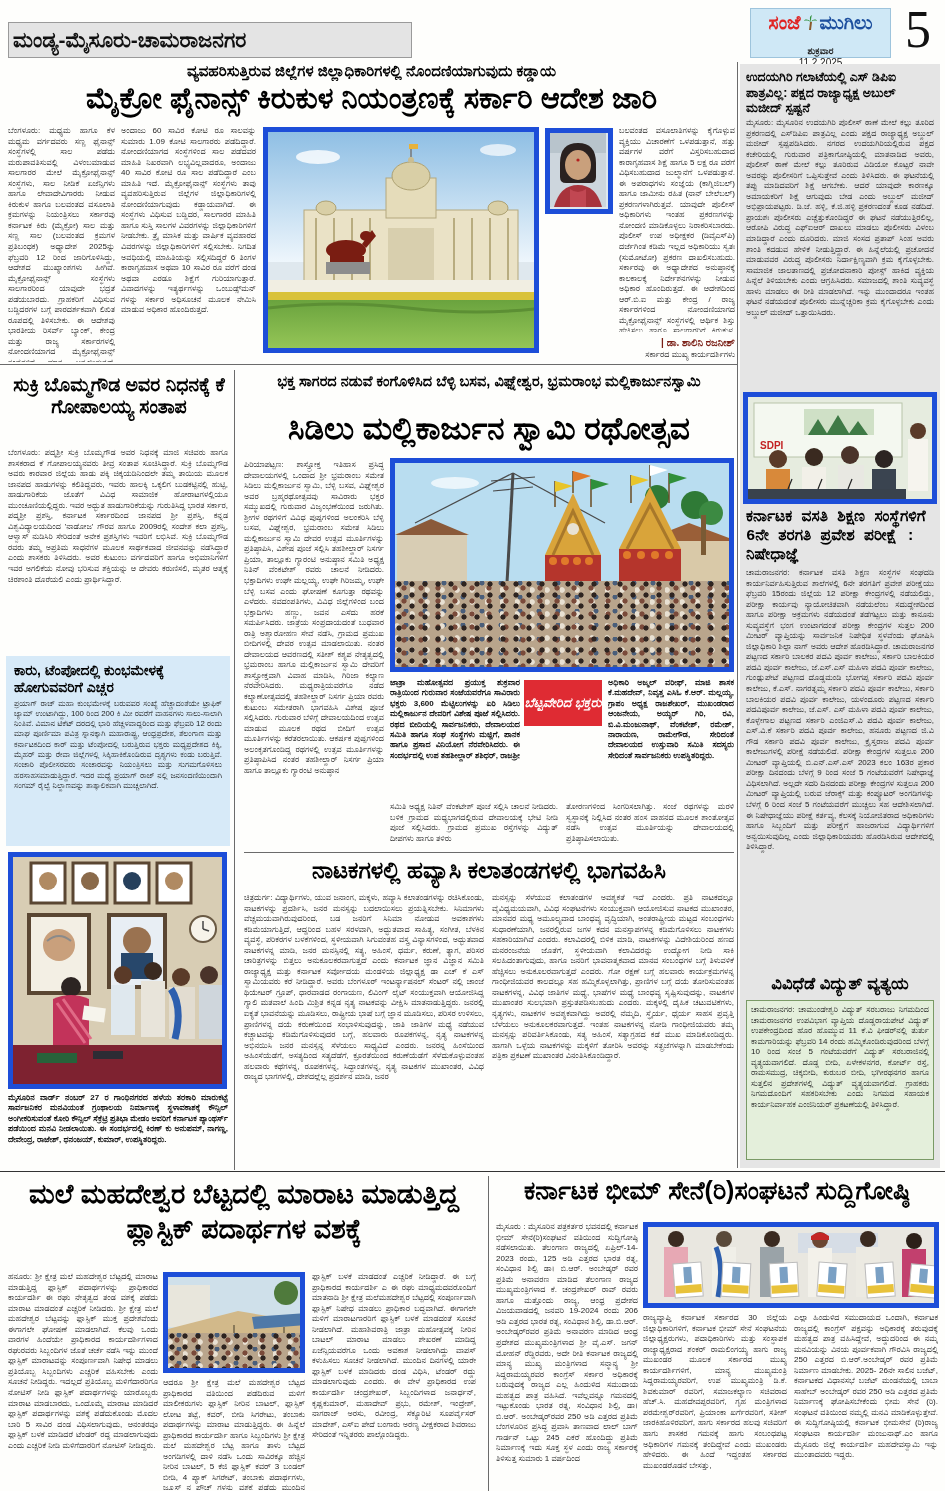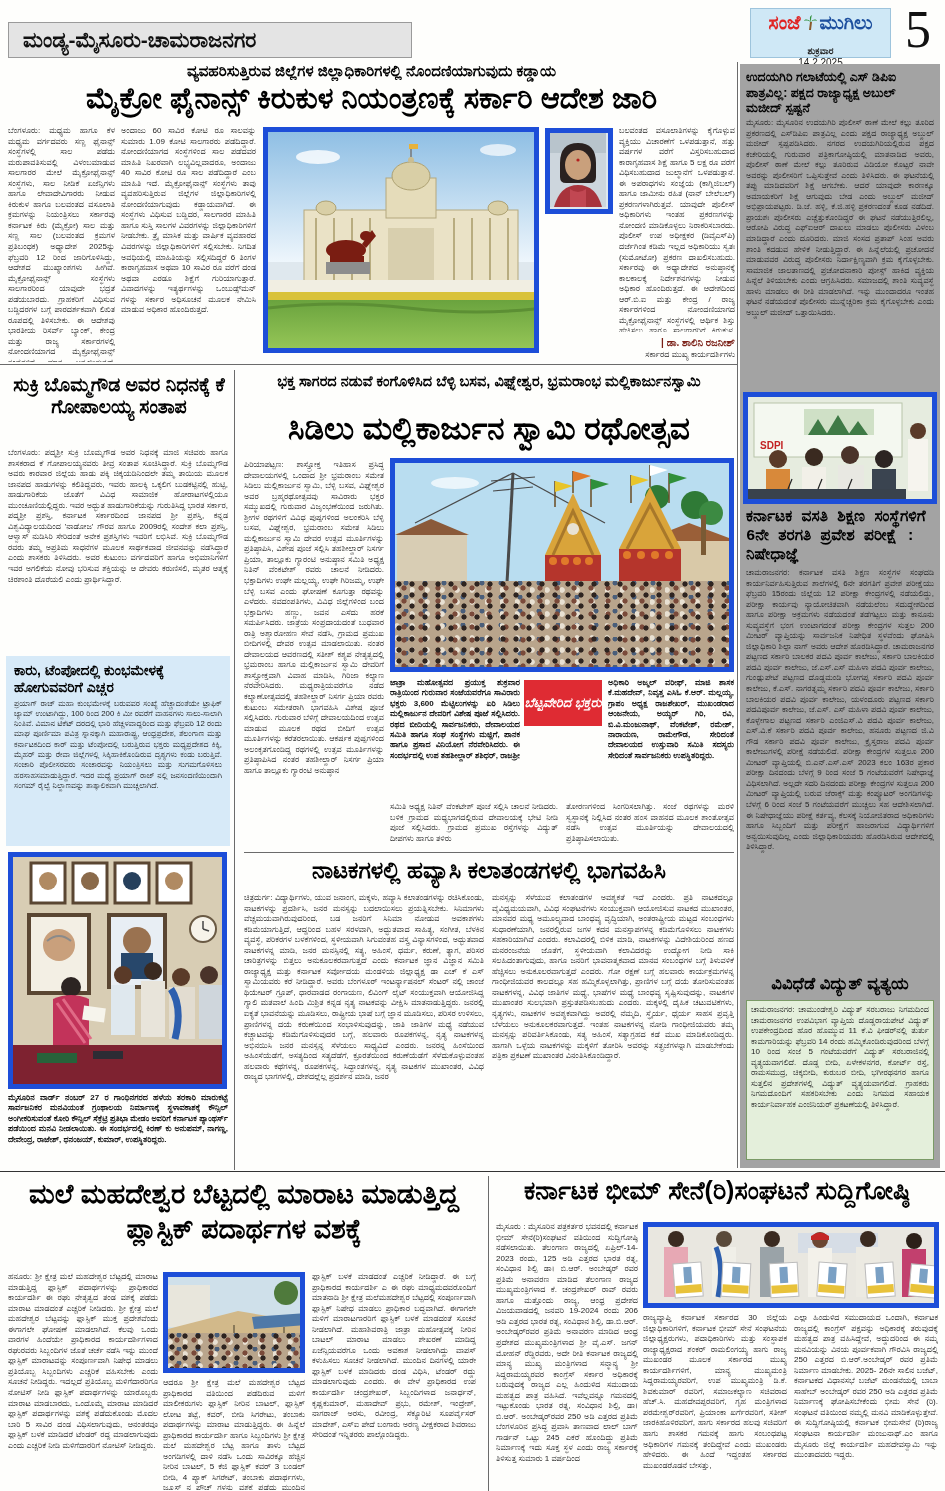--- a/index.html
+++ b/index.html
@@ -13,44 +13,44 @@
   .nowrap{white-space:nowrap;}
   .rule{background:#6b6b6b;}
   .crowd{background-color:#b9a58c;
     background-image:
       radial-gradient(circle at 4px 3px,#2e2420 2.2px,rgba(0,0,0,0) 3px),
       radial-gradient(circle at 9px 7px,#7a4a3a 2.2px,rgba(0,0,0,0) 3px),
       radial-gradient(circle at 2px 9px,#e8e0d2 2.4px,rgba(0,0,0,0) 3.2px),
       radial-gradient(circle at 11px 2px,#4a5e7a 2.1px,rgba(0,0,0,0) 2.9px);
     background-size:13px 11px,17px 13px,15px 12px,19px 14px;}
   .photo{border:5px solid #1d4ed8;overflow:hidden;background:#dfe8ee;}
-  .greenbox{background:#a3a3a3;}
+  .greenbox{background:#e5e5e5;}
 </style>
 </head>
 <body>
 
 <div id="page">
 
   <div class="abs" style="left:8px;top:22px;width:404px;height:36px;background:#e4e4e4;border:1px solid #9a9a9a;">
-    <div style="font-size:21px;font-weight:bold;line-height:34px;padding-left:14px;">ಮಂಡ್ಯ-ಮೈಸೂರು-ಚಾಮರಾಜನಗರ</div>
+    <div style="font-size:21px;font-weight:bold;line-height:34px;padding-left:4px;">ಮಂಡ್ಯ-ಮೈಸೂರು-ಚಾಮರಾಜನಗರ</div>
   </div>
 
   <div class="abs" style="left:750px;top:8px;width:141px;height:50px;background:#cfe8f6;border:1px solid #9ec4dc;text-align:center;">
     <div style="display:flex;align-items:center;justify-content:center;gap:2px;margin-top:3px;">
       <span style="font-size:19px;font-weight:bold;color:#e02423;">ಸಂಜೆ</span>
       <span style="display:inline-block;width:15px;height:16px;">
         <svg width="15" height="16" viewBox="0 0 15 16">
             <path d="M7 15 L8 7" stroke="#8a5a2a" stroke-width="2" fill="none"></path>
             <path d="M8 7 C5 4 2 4 1 6 C4 5 6 6 8 7 C6 3 7 1 9 0 C8 2 8 5 8 7 C10 4 13 4 14 6 C11 5 9 6 8 7" fill="#2f8f3a"></path>
           </svg>
       </span>
       <span style="font-size:19px;font-weight:bold;color:#1d4f9e;">ಮುಗಿಲು</span>
     </div>
     <div style="font-size:9px;font-weight:bold;color:#222;margin-top:12px;">ಶುಕ್ರವಾರ</div>
-    <div style="font-size:10px;color:#222;">14.2.2025</div>
+    <div style="font-size:10px;color:#222;">11.2.2025</div>
   </div>
   <div class="abs" style="left:893px;top:0px;width:50px;height:60px;font-family:'Liberation Serif',serif;font-size:52px;line-height:60px;text-align:center;">5</div>
 
   <div class="abs hl center" style="left:8px;top:62px;width:727px;height:20px;font-size:15px;">ವ್ಯವಹರಿಸುತ್ತಿರುವ ಜಿಲ್ಲೆಗಳ ಜಿಲ್ಲಾಧಿಕಾರಿಗಳಲ್ಲಿ ನೊಂದಣಿಯಾಗುವುದು ಕಡ್ಡಾಯ</div>
   <div class="abs hl center nowrap" style="left:8px;top:82px;width:727px;height:40px;font-size:29px;">ಮೈಕ್ರೋ ಫೈನಾನ್ಸ್ ಕಿರುಕುಳ ನಿಯಂತ್ರಣಕ್ಕೆ ಸರ್ಕಾರಿ ಆದೇಶ ಜಾರಿ</div>
 
   <div class="abs body-text" style="left:8px;top:126px;width:107px;height:236px;">ಬೆಂಗಳೂರು: ಮಧ್ಯಮ ಹಾಗೂ ಕೆಳ ಮಧ್ಯಮ ವರ್ಗದವರು ಸಣ್ಣ ಫೈನಾನ್ಸ್ ಸಂಸ್ಥೆಗಳಲ್ಲಿ ಸಾಲ ಪಡೆದು ಮರುಪಾವತಿಸುವಲ್ಲಿ ವಿಳಂಬಮಾಡುವ ಸಾಲಗಾರರ ಮೇಲೆ ಮೈಕ್ರೋಫೈನಾನ್ಸ್ ಸಂಸ್ಥೆಗಳು, ಸಾಲ ನೀಡಿಕೆ ಏಜೆನ್ಸಿಗಳು ಹಾಗೂ ಲೇವಾದೇವಿಗಾರರು ನೀಡುವ ಕಿರುಕುಳ ಹಾಗೂ ಬಲವಂತದ ವಸೂಲಾತಿ ಕ್ರಮಗಳನ್ನು ನಿಯಂತ್ರಿಸಲು ಸರ್ಕಾರವು ಕರ್ನಾಟಕ ಕಿರು (ಮೈಕ್ರೋ) ಸಾಲ ಮತ್ತು ಸಣ್ಣ ಸಾಲ (ಬಲವಂತದ ಕ್ರಮಗಳ ಪ್ರತಿಬಂಧಕ) ಅಧ್ಯಾದೇಶ 2025ನ್ನು ಫೆಬ್ರವರಿ 12 ರಿಂದ ಜಾರಿಗೊಳಿಸಿದ್ದು, ಆದೇಶದ ಮುಖ್ಯಾಂಶಗಳು ಹೀಗಿವೆ. ಮೈಕ್ರೋಫೈನಾನ್ಸ್ ಸಂಸ್ಥೆಗಳು ಸಾಲಗಾರರಿಂದ ಯಾವುದೇ ಭದ್ರತೆ ಪಡೆಯಬಾರದು. ಗ್ರಾಹಕರಿಗೆ ವಿಧಿಸುವ ಬಡ್ಡಿದರಗಳ ಬಗ್ಗೆ ಪಾರದರ್ಶಕವಾಗಿ ಲಿಖಿತ ರೂಪದಲ್ಲಿ ತಿಳಿಸಬೇಕು. ಈ ಆದೇಶವು ಭಾರತೀಯ ರಿಸರ್ವ್ ಬ್ಯಾಂಕ್, ಕೇಂದ್ರ ಮತ್ತು ರಾಜ್ಯ ಸರ್ಕಾರಗಳಲ್ಲಿ ನೋಂದಣಿಯಾಗದ ಮೈಕ್ರೋಫೈನಾನ್ಸ್ ಸಂಸ್ಥೆಗಳಿಗೆ ಮಾತ್ರ ಅನ್ವಯಿಸುತ್ತದೆ. ನೋಂದಾಯಿತ ಸಂಸ್ಥೆಗಳಿಂದ</div>
   <div class="abs body-text" style="left:121px;top:126px;width:135px;height:236px;">ಅಂದಾಜು 60 ಸಾವಿರ ಕೋಟಿ ರೂ ಸಾಲವನ್ನು ಸುಮಾರು 1.09 ಕೋಟಿ ಸಾಲಗಾರರು ಪಡೆದಿದ್ದಾರೆ. ನೋಂದಣಿಯಾಗದ ಸಂಸ್ಥೆಗಳಿಂದ ಸಾಲ ಪಡೆದವರ ಮಾಹಿತಿ ನಿಖರವಾಗಿ ಲಭ್ಯವಿಲ್ಲವಾದರೂ, ಅಂದಾಜು 40 ಸಾವಿರ ಕೋಟಿ ರೂ ಸಾಲ ಪಡೆದಿದ್ದಾರೆ ಎಂಬ ಮಾಹಿತಿ ಇದೆ. ಮೈಕ್ರೋಫೈನಾನ್ಸ್ ಸಂಸ್ಥೆಗಳು ತಾವು ವ್ಯವಹರಿಸುತ್ತಿರುವ ಜಿಲ್ಲೆಗಳ ಜಿಲ್ಲಾಧಿಕಾರಿಗಳಲ್ಲಿ ನೋಂದಣಿಯಾಗುವುದು ಕಡ್ಡಾಯವಾಗಿದೆ. ಈ ಸಂಸ್ಥೆಗಳು ವಿಧಿಸುವ ಬಡ್ಡಿದರ, ಸಾಲಗಾರರ ಮಾಹಿತಿ ಹಾಗೂ ಸುಸ್ತಿ ಸಾಲಗಳ ವಿವರಗಳನ್ನು ಜಿಲ್ಲಾಧಿಕಾರಿಗಳಿಗೆ ನೀಡಬೇಕು. ತ್ರೈ ಮಾಸಿಕ ಮತ್ತು ವಾರ್ಷಿಕ ವ್ಯವಹಾರದ ವಿವರಗಳನ್ನು ಜಿಲ್ಲಾಧಿಕಾರಿಗಳಿಗೆ ಸಲ್ಲಿಸಬೇಕು. ನಿಗದಿತ ಅವಧಿಯಲ್ಲಿ ಮಾಹಿತಿಯನ್ನು ಸಲ್ಲಿಸದಿದ್ದರೆ 6 ತಿಂಗಳ ಕಾರಾಗೃಹವಾಸ ಅಥವಾ 10 ಸಾವಿರ ರೂ ವರೆಗೆ ದಂಡ ಅಥವಾ ಎರಡೂ ಶಿಕ್ಷೆಗೆ ಗುರಿಯಾಗುತ್ತಾರೆ. ವಿವಾದಗಳನ್ನು ಇತ್ಯರ್ಥಗಳನ್ನು ಒಂಬುಡ್ಸ್‌ಮನ್ ಗಳನ್ನು ಸರ್ಕಾರ ಅಧಿಸೂಚನೆ ಮೂಲಕ ನೇಮಿಸಿ ಮಾಡುವ ಅಧಿಕಾರ ಹೊಂದಿರುತ್ತದೆ.</div>
 
   <div class="abs photo" style="left:263px;top:127px;width:276px;height:226px;">

